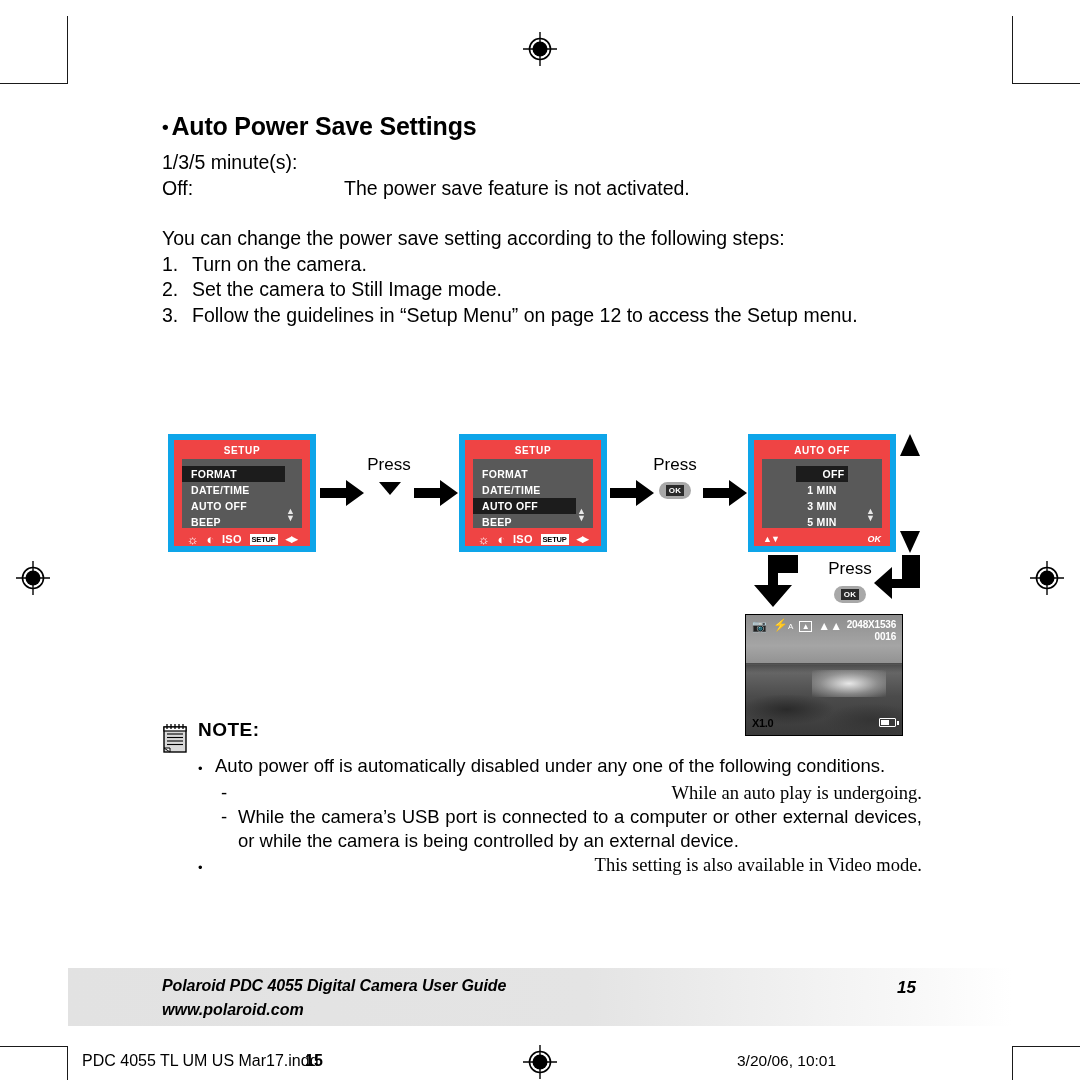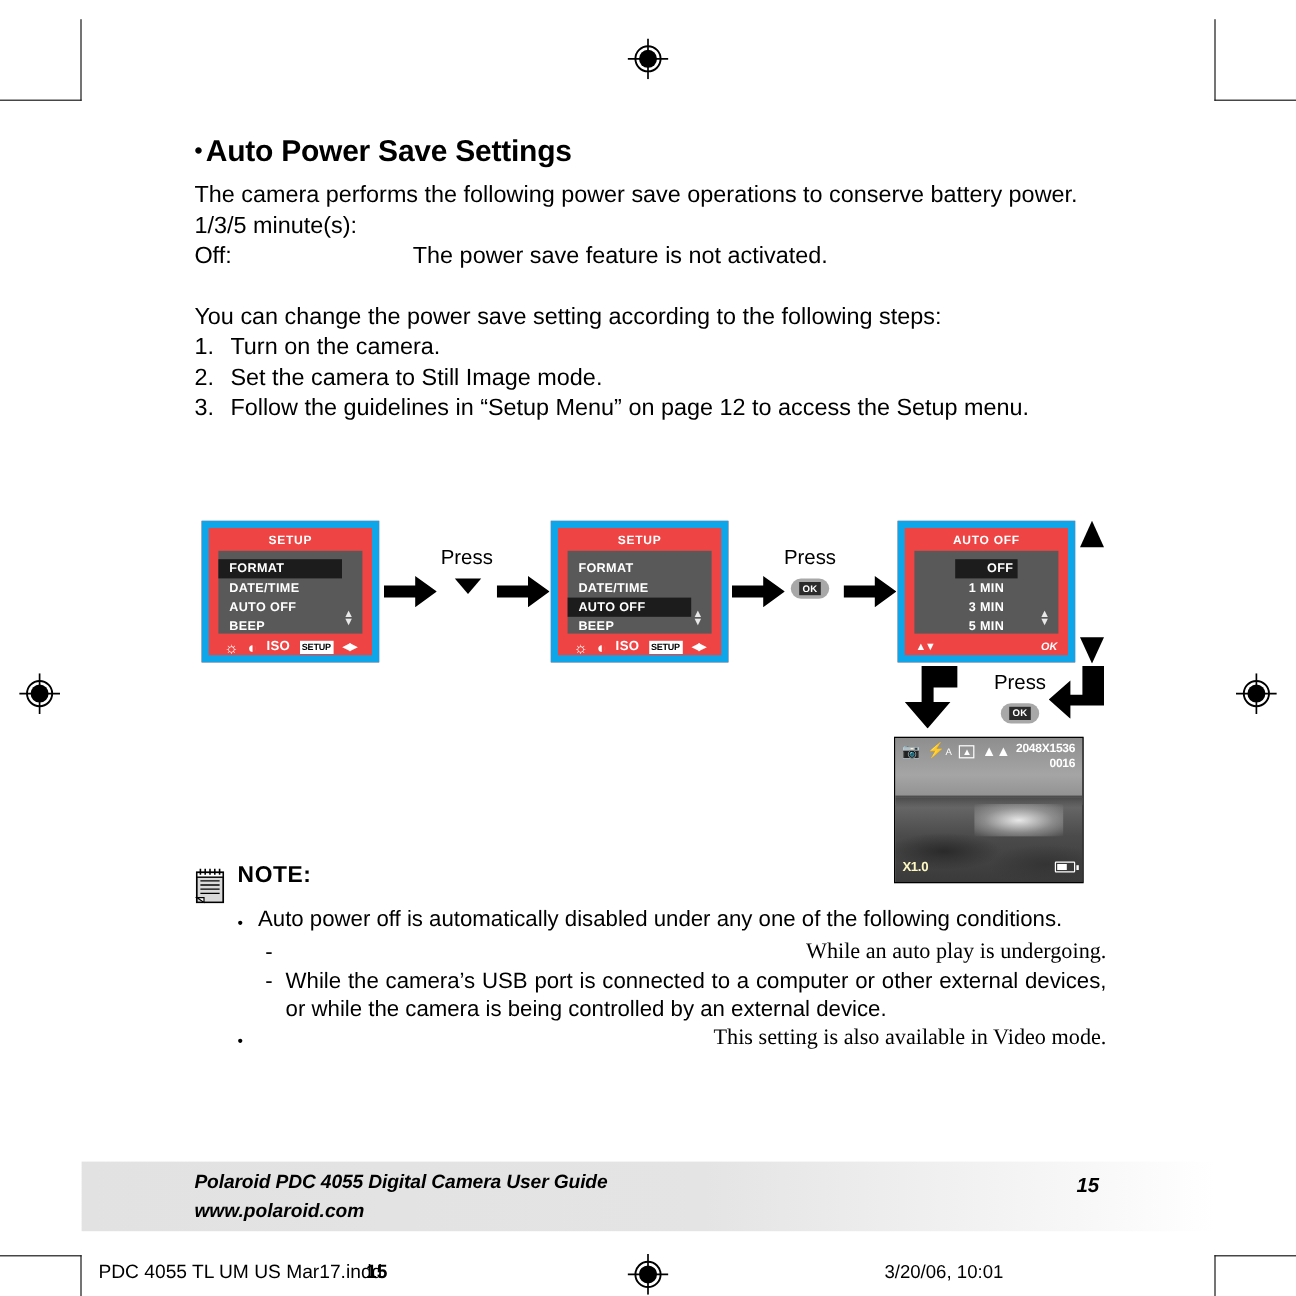--- a/index.html
+++ b/index.html
@@ -155,21 +155,21 @@
   }
   .prev-icons { display:flex; align-items:center; gap:6px; }
   .prev-icons .ic { font-size:12px; line-height:12px; }
   .prev-res {
     margin-left:auto; text-align:right; font-size:10px; font-weight:bold;
     line-height:12px; letter-spacing:-0.2px;
   }
   .prev-bottom {
     position:absolute; left:0; bottom:0; width:100%; height:22px;
     display:flex; align-items:center; justify-content:space-between;
-    padding:0 6px 3px 6px; color:#fef9c3;
+    padding:0 6px 3px 6px; color:#000000;
   }
   .prev-zoom { font-size:11px; font-weight:bold; letter-spacing:-0.3px; }
   .battery {
     width:17px; height:9px; border:1.4px solid #fff; border-radius:1px;
     position:relative; display:flex; align-items:center; padding:1px;
   }
   .battery:after {
     content:""; position:absolute; right:-3.5px; top:2px;
     width:2px; height:4px; background:#fff;
   }
@@ -250,21 +250,20 @@
         <line x1="0" y1="17" x2="34" y2="17" stroke="#000" stroke-width="1.4"></line>
         <circle cx="17" cy="17" r="10.5" fill="none" stroke="#000" stroke-width="1.6"></circle>
         <circle cx="17" cy="17" r="7.5" fill="#000"></circle>
       </svg>
   </div>
 
   <div class="content">
 
     <h1 class="title"><span class="bullet">•</span><span>Auto Power Save Settings</span></h1>
 
-    <p class="para nojust">The camera performs the following power save operations to conserve battery power.</p>
 
     <div class="defrow">
       <div class="term">1/3/5 minute(s):</div>
     </div>
 
     <div class="defrow">
       <div class="term">Off:</div>
       <div class="desc nojust">The power save feature is not activated.</div>
     </div>
 

